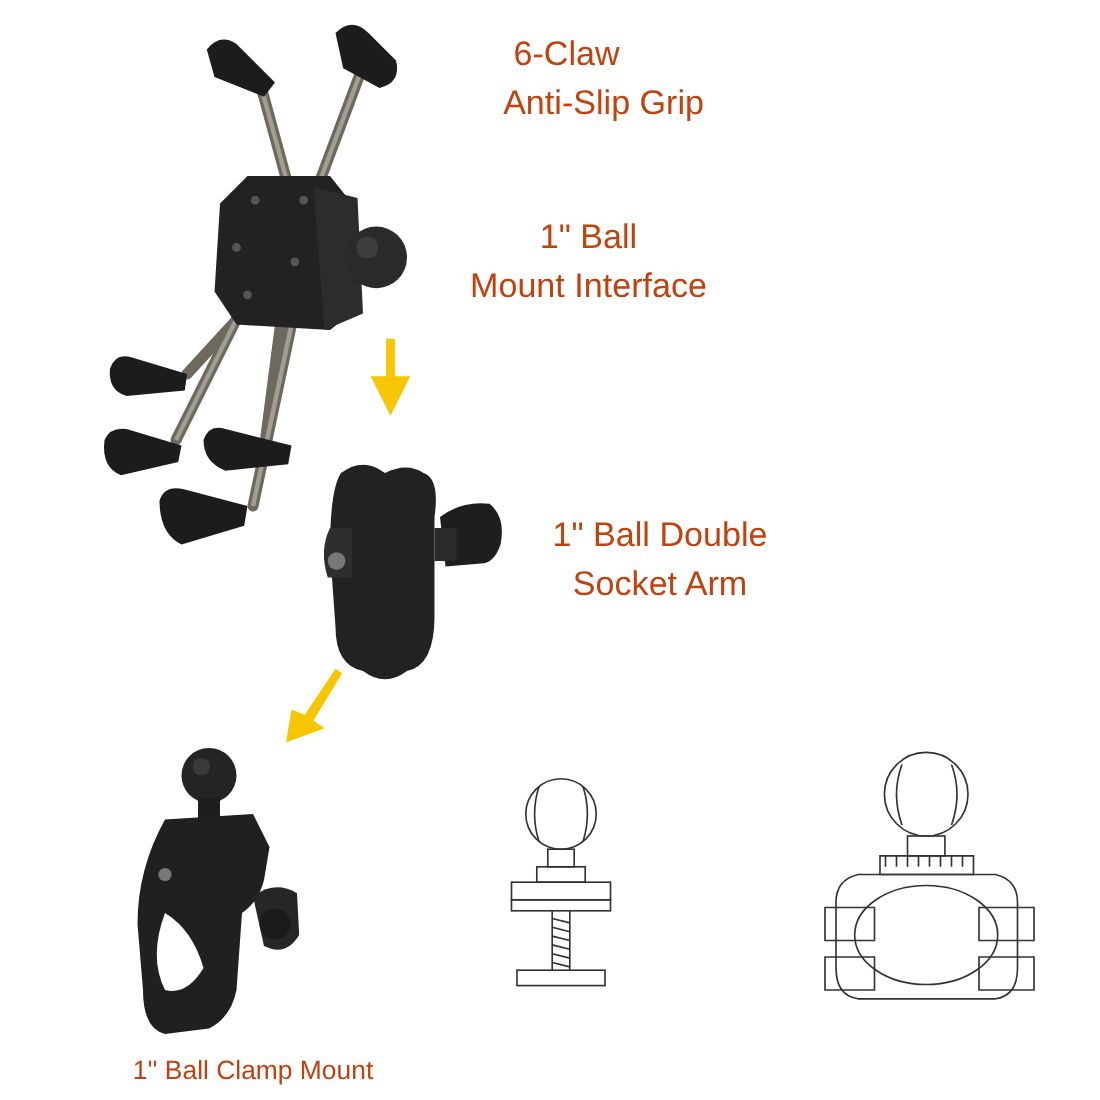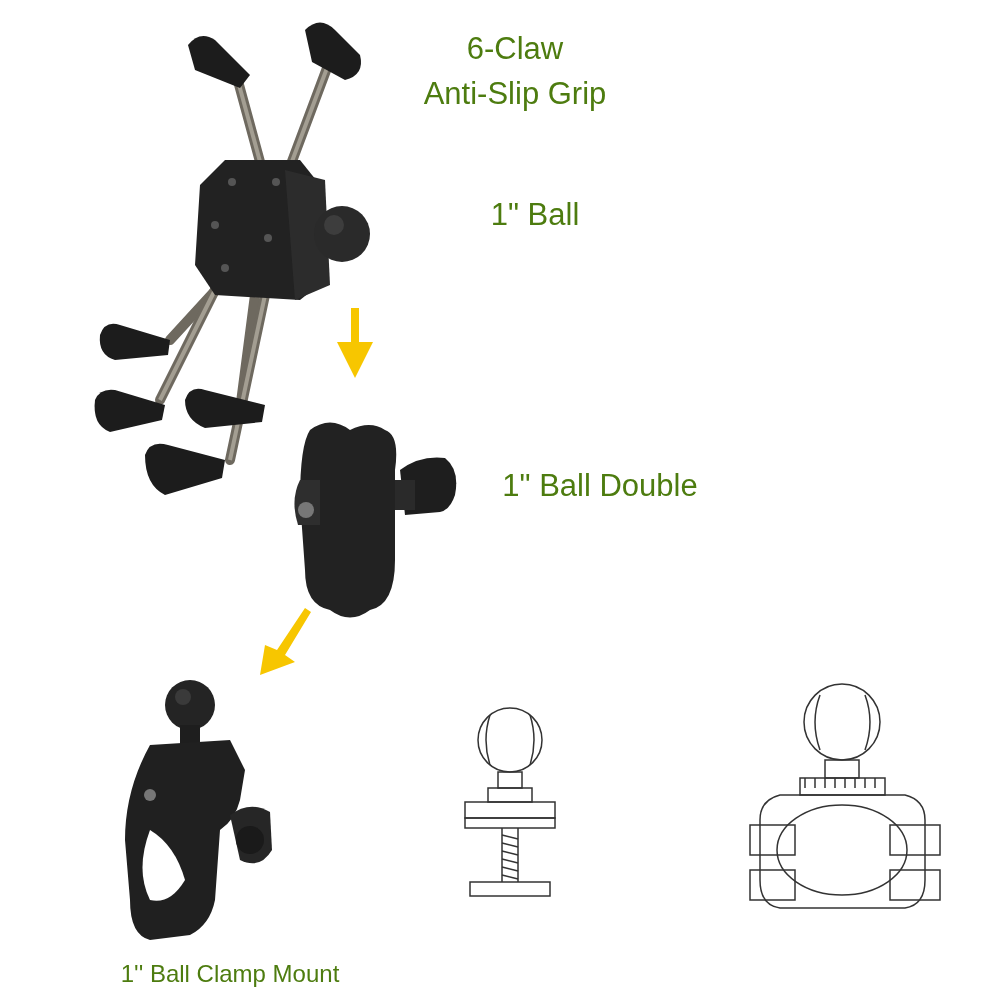--- a/index.html
+++ b/index.html
@@ -1,34 +1,36 @@
 <!DOCTYPE html>
 <html><head>
 <meta charset="utf-8">
 <style>
   html, body { margin:0; padding:0; background:#fff; }
   body { width:1000px; height:1000px; position:relative; overflow:hidden; font-family:"Liberation Sans", sans-serif; }
-  .label { position:absolute; color:#4d7c0f; font-size:31px; line-height:37px; text-align:center; white-space:nowrap; }
+  .label { position:absolute; color:#c2410c; font-size:31px; line-height:37px; text-align:center; white-space:nowrap; }
   .label span { display:block; }
   svg.part { position:absolute; overflow:visible; }
 </style>
 </head>
 <body>
 
 <div class="label" style="left:390px;top:30px;width:250px;">
   <span>6-Claw</span>
-  <span style="margin-top:8px;">Anti-Slip Grip</span>
+  <span style="margin-top:8px;text-align:right;">Anti-Slip Grip</span>
 </div>
 
 <div class="label" style="left:400px;top:196px;width:270px;">
   <span>1" Ball</span>
+  <span style="margin-top:8px;">Mount Interface</span>
 </div>
 
 <div class="label" style="left:475px;top:467px;width:250px;">
   <span>1" Ball Double</span>
+  <span style="margin-top:8px;">Socket Arm</span>
 </div>
 
 <div class="label" style="left:80px;top:955px;width:300px;font-size:24px;">
   <span>1'' Ball Clamp Mount</span>
 </div>
 
 <svg class="part" style="left:0;top:0;" width="1000" height="1000">
   <g stroke="#6e695f" stroke-width="10" fill="none" stroke-linecap="round">
     <line x1="235" y1="70" x2="265" y2="180"></line>
     <line x1="330" y1="60" x2="285" y2="180"></line>

